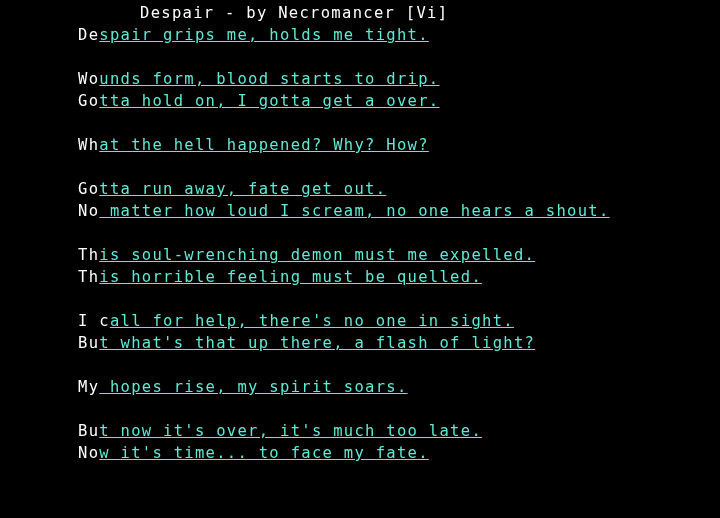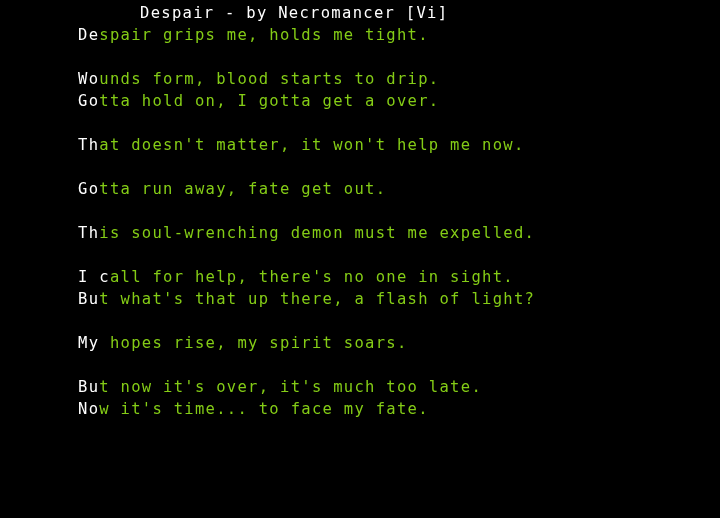--- a/index.html
+++ b/index.html
@@ -48,44 +48,47 @@
   }
   .blank {
     min-height: 22px;
   }
   
   .lead {
     color: #ffffff;
     margin-top: 16px;
   }
   .dim {
-    color: #84cc16;
+    color: #5eead4;
+    text-decoration: underline;
   }
   .title-lead {
     color: #ffffff;
   }
 </style>
 </head>
 <body>
 
 <div id="screen">
   <div class="poem">
 
     <div class="title-line"><span class="title-lead">Despair - by Necromancer [Vi]</span></div>
 
     <div class="line"><span class="lead">De</span><span class="dim">spair grips me, holds me tight.</span></div>
     <div class="line blank"><span class="lead"></span><span class="dim"></span></div>
     <div class="line"><span class="lead">Wo</span><span class="dim">unds form, blood starts to drip.</span></div>
     <div class="line"><span class="lead">Go</span><span class="dim">tta hold on, I gotta get a over.</span></div>
     <div class="line blank"><span class="lead"></span><span class="dim"></span></div>
-    <div class="line"><span class="lead">Th</span><span class="dim">at doesn't matter, it won't help me now.</span></div>
+    <div class="line"><span class="lead">Wh</span><span class="dim">at the hell happened? Why? How?</span></div>
     <div class="line blank"><span class="lead"></span><span class="dim"></span></div>
     <div class="line"><span class="lead">Go</span><span class="dim">tta run away, fate get out.</span></div>
+    <div class="line"><span class="lead">No</span><span class="dim"> matter how loud I scream, no one hears a shout.</span></div>
     <div class="line blank"><span class="lead"></span><span class="dim"></span></div>
     <div class="line"><span class="lead">Th</span><span class="dim">is soul-wrenching demon must me expelled.</span></div>
+    <div class="line"><span class="lead">Th</span><span class="dim">is horrible feeling must be quelled.</span></div>
     <div class="line blank"><span class="lead"></span><span class="dim"></span></div>
     <div class="line"><span class="lead">I c</span><span class="dim">all for help, there's no one in sight.</span></div>
     <div class="line"><span class="lead">Bu</span><span class="dim">t what's that up there, a flash of light?</span></div>
     <div class="line blank"><span class="lead"></span><span class="dim"></span></div>
     <div class="line"><span class="lead">My</span><span class="dim"> hopes rise, my spirit soars.</span></div>
     <div class="line blank"><span class="lead"></span><span class="dim"></span></div>
     <div class="line"><span class="lead">Bu</span><span class="dim">t now it's over, it's much too late.</span></div>
     <div class="line"><span class="lead">No</span><span class="dim">w it's time... to face my fate.</span></div>
 
   </div>

